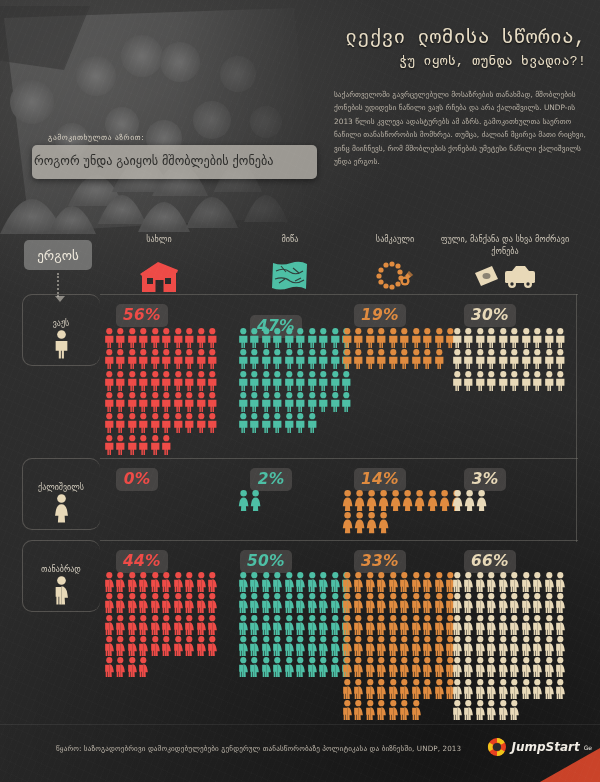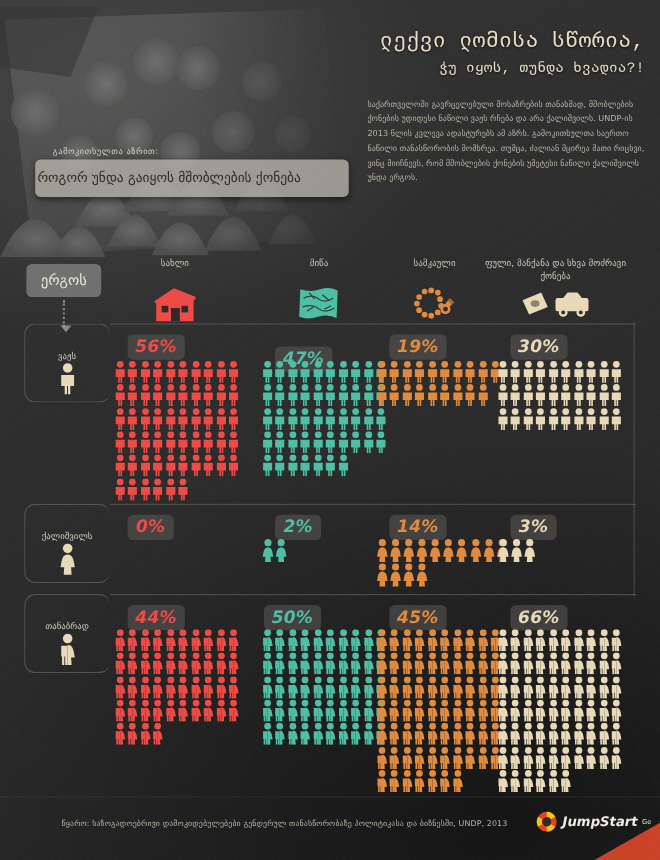--- a/index.html
+++ b/index.html
@@ -2070,21 +2070,21 @@
               </svg>
             </span>
             <span>
               <svg class="ico" viewBox="0 0 10 19">
                 <circle cx="5" cy="3" r="2.9" fill="#4DBFA5"></circle>
                 <path d="M1.1 7.3 h3.9 v11.7 h-1.5 v-5.1 h-0.5 v5.1 h-1.4 v-5.1 h-0.5 Z" fill="#4DBFA5"></path>
                 <path d="M5 6.8 q3.2 0 3.9 5.1 l0.4 2.6 h-2.2 l0.3 4.5 h-2.4 Z" fill="#4DBFA5"></path>
               </svg>
             </span>
           </div>
-          <div class="pct-chip" style="left: 354px; top: 318px; color: rgb(224, 139, 63);">45%</div>
+          <div class="pct-chip" style="left: 354px; top: 318px; color: rgb(224, 139, 63);">33%</div>
           <div class="grid" style="left: 342px; top: 340px;">
             <span>
               <svg class="ico" viewBox="0 0 10 19">
                 <circle cx="5" cy="3" r="2.9" fill="#E08B3F"></circle>
                 <path d="M1.1 7.3 h3.9 v11.7 h-1.5 v-5.1 h-0.5 v5.1 h-1.4 v-5.1 h-0.5 Z" fill="#E08B3F"></path>
                 <path d="M5 6.8 q3.2 0 3.9 5.1 l0.4 2.6 h-2.2 l0.3 4.5 h-2.4 Z" fill="#E08B3F"></path>
               </svg>
             </span>
             <span>
               <svg class="ico" viewBox="0 0 10 19">

